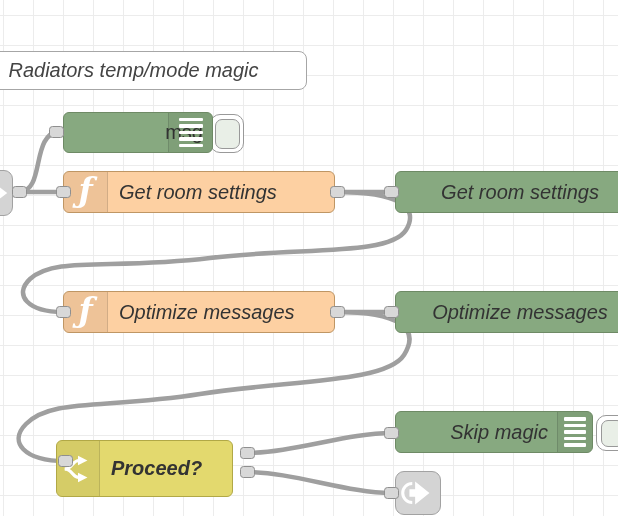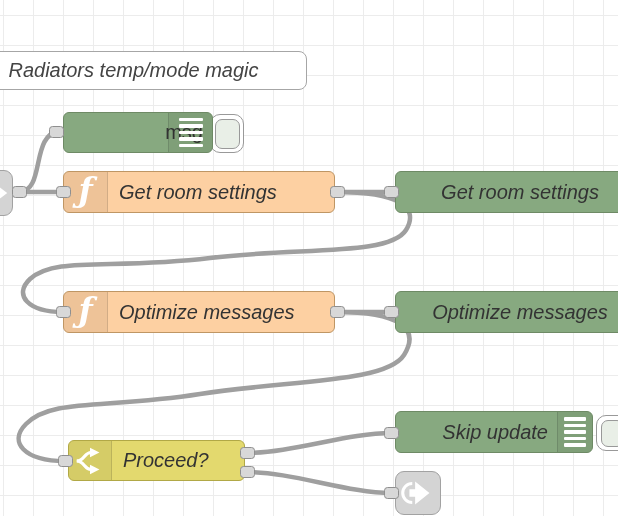--- a/index.html
+++ b/index.html
@@ -33,21 +33,21 @@
   .n-green{background:#87a980;border:1.5px solid #6e8a65;}
   .n-orange{background:#fdd0a2;border:1.5px solid #bf9664;}
   .n-yellow{background:#e3d96e;border:1.5px solid #b1a846;}
   .n-gray{background:#d4d4d4;border:1.5px solid #a2a2a2;border-radius:9px;}
 
   .node-msg{left:63px;top:84px;width:150px;height:41px;}
   .node-f1{left:63px;top:143px;width:272px;height:42px;}
   .node-link1{left:395px;top:143px;width:250px;height:42px;justify-content:center;}
   .node-f2{left:63px;top:263px;width:272px;height:42px;}
   .node-link2{left:395px;top:263px;width:250px;height:42px;justify-content:center;}
-  .node-switch{left:68px;top:412px;width:177px;height:41px;}
+  .node-switch{left:56px;top:412px;width:177px;height:57px;font-weight:bold;}
   .node-skip{left:395px;top:383px;width:198px;height:42px;}
   .node-linkout-sm{left:395px;top:443px;width:46px;height:44px;}
   .node-linkin-sm{left:-30px;top:142px;width:43px;height:46px;}
 
   .icon-sec{
     position:absolute;top:0;bottom:0;display:flex;align-items:center;justify-content:center;
   }
   .icon-left{left:0;width:43px;background:rgba(0,0,0,0.06);border-right:1.5px solid rgba(0,0,0,0.12);border-radius:5px 0 0 5px;}
   .icon-right{right:0;background:rgba(0,0,0,0.06);border-left:1.5px solid rgba(0,0,0,0.12);border-radius:0 5px 5px 0;}
   .w43{width:43px;} .w34{width:34px;}
@@ -150,21 +150,21 @@
         <path d="M4 18 C12 18 12 9 19 9" stroke="#fff" stroke-width="3.4" fill="none"></path>
         <path d="M4 18 C12 18 12 27 19 27" stroke="#fff" stroke-width="3.4" fill="none"></path>
         <polygon points="18,4 28,9 18,14" fill="#fff"></polygon>
         <polygon points="18,22 28,27 18,32" fill="#fff"></polygon>
       </svg>
     </div>
     <span class="lbl sw-label">Proceed?</span>
   </div>
 
   <div class="node n-green node-skip">
-    <span class="lbl skip-label">Skip update</span>
+    <span class="lbl skip-label">Skip magic</span>
     <div class="icon-sec icon-right w34">
       <div class="listicon small">
           <span></span>
           <span></span>
           <span></span>
           <span></span>
           <span></span>
         </div>
     </div>
   </div>

